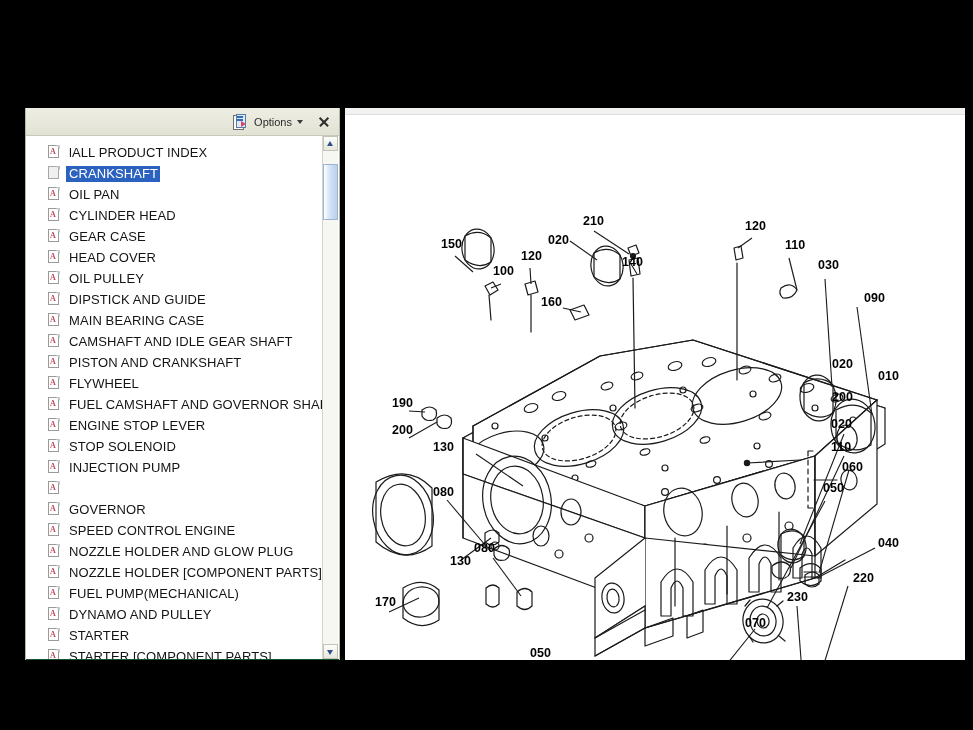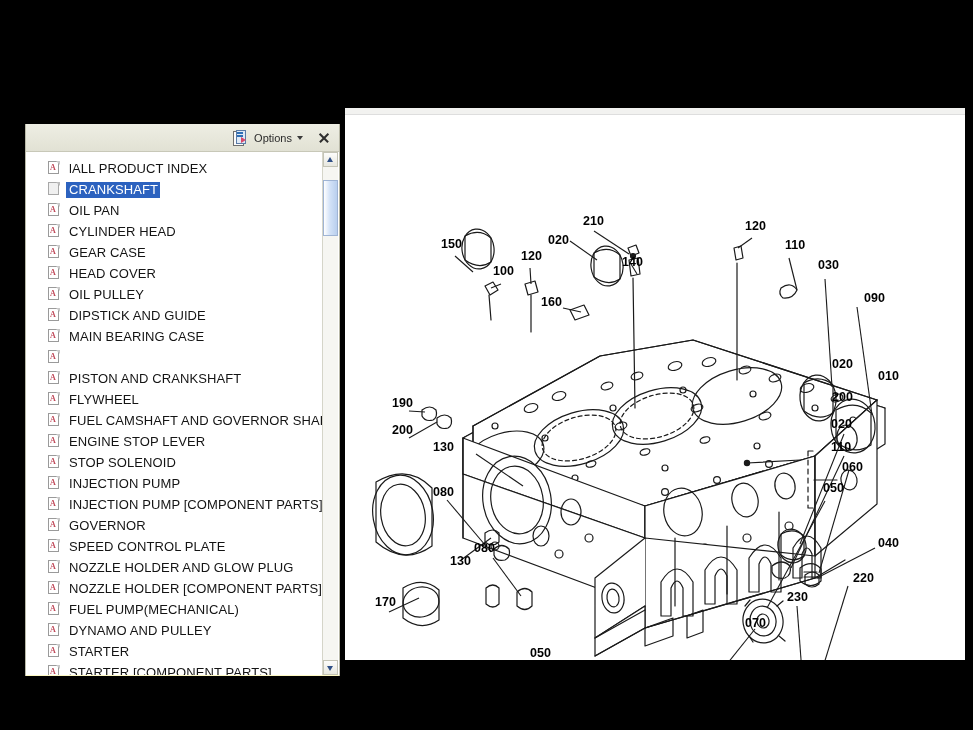--- a/index.html
+++ b/index.html
@@ -39,25 +39,24 @@
     border-bottom: 1px solid #dedede;
   }
 
   
   #index-panel {
     position: absolute;
     left: 25px;
     top: 108px;
     width: 315px;
     height: 552px;
-    background: #fef9c3;
+    background: #14532d;
     border-left: 1px solid #b9b9a8;
     border-right: 1px solid #b9b9a8;
     box-sizing: border-box;
-    margin-top: 16px;
   }
 
   #panel-titlebar {
     position: relative;
     height: 28px;
     background: linear-gradient(to bottom, #eeeee4 0%, #e7e7db 55%, #e1e1d4 100%);
     border-bottom: 1px solid #c8c8b8;
     display: flex;
     align-items: center;
     justify-content: flex-end;
@@ -599,20 +598,21 @@
               <span class="glyph">A</span>
             </span>
             <span class="tree-label">MAIN BEARING CASE</span>
           </li>
           <li class="tree-item">
             <span class="pdf-icon">
               <span class="pg"></span>
               <span class="fold"></span>
               <span class="glyph">A</span>
             </span>
+            <span class="tree-label">CAMSHAFT AND IDLE GEAR SHAFT</span>
           </li>
           <li class="tree-item">
             <span class="pdf-icon">
               <span class="pg"></span>
               <span class="fold"></span>
               <span class="glyph">A</span>
             </span>
             <span class="tree-label">PISTON AND CRANKSHAFT</span>
           </li>
           <li class="tree-item">
@@ -654,37 +654,36 @@
               <span class="glyph">A</span>
             </span>
             <span class="tree-label">INJECTION PUMP</span>
           </li>
           <li class="tree-item">
             <span class="pdf-icon">
               <span class="pg"></span>
               <span class="fold"></span>
               <span class="glyph">A</span>
             </span>
-            <span class="tree-label">INJECTION PUMP [COMPONENT PARTS]</span>
           </li>
           <li class="tree-item">
             <span class="pdf-icon">
               <span class="pg"></span>
               <span class="fold"></span>
               <span class="glyph">A</span>
             </span>
             <span class="tree-label">GOVERNOR</span>
           </li>
           <li class="tree-item">
             <span class="pdf-icon">
               <span class="pg"></span>
               <span class="fold"></span>
               <span class="glyph">A</span>
             </span>
-            <span class="tree-label">SPEED CONTROL PLATE</span>
+            <span class="tree-label">SPEED CONTROL ENGINE</span>
           </li>
           <li class="tree-item">
             <span class="pdf-icon">
               <span class="pg"></span>
               <span class="fold"></span>
               <span class="glyph">A</span>
             </span>
             <span class="tree-label">NOZZLE HOLDER AND GLOW PLUG</span>
           </li>
           <li class="tree-item">

